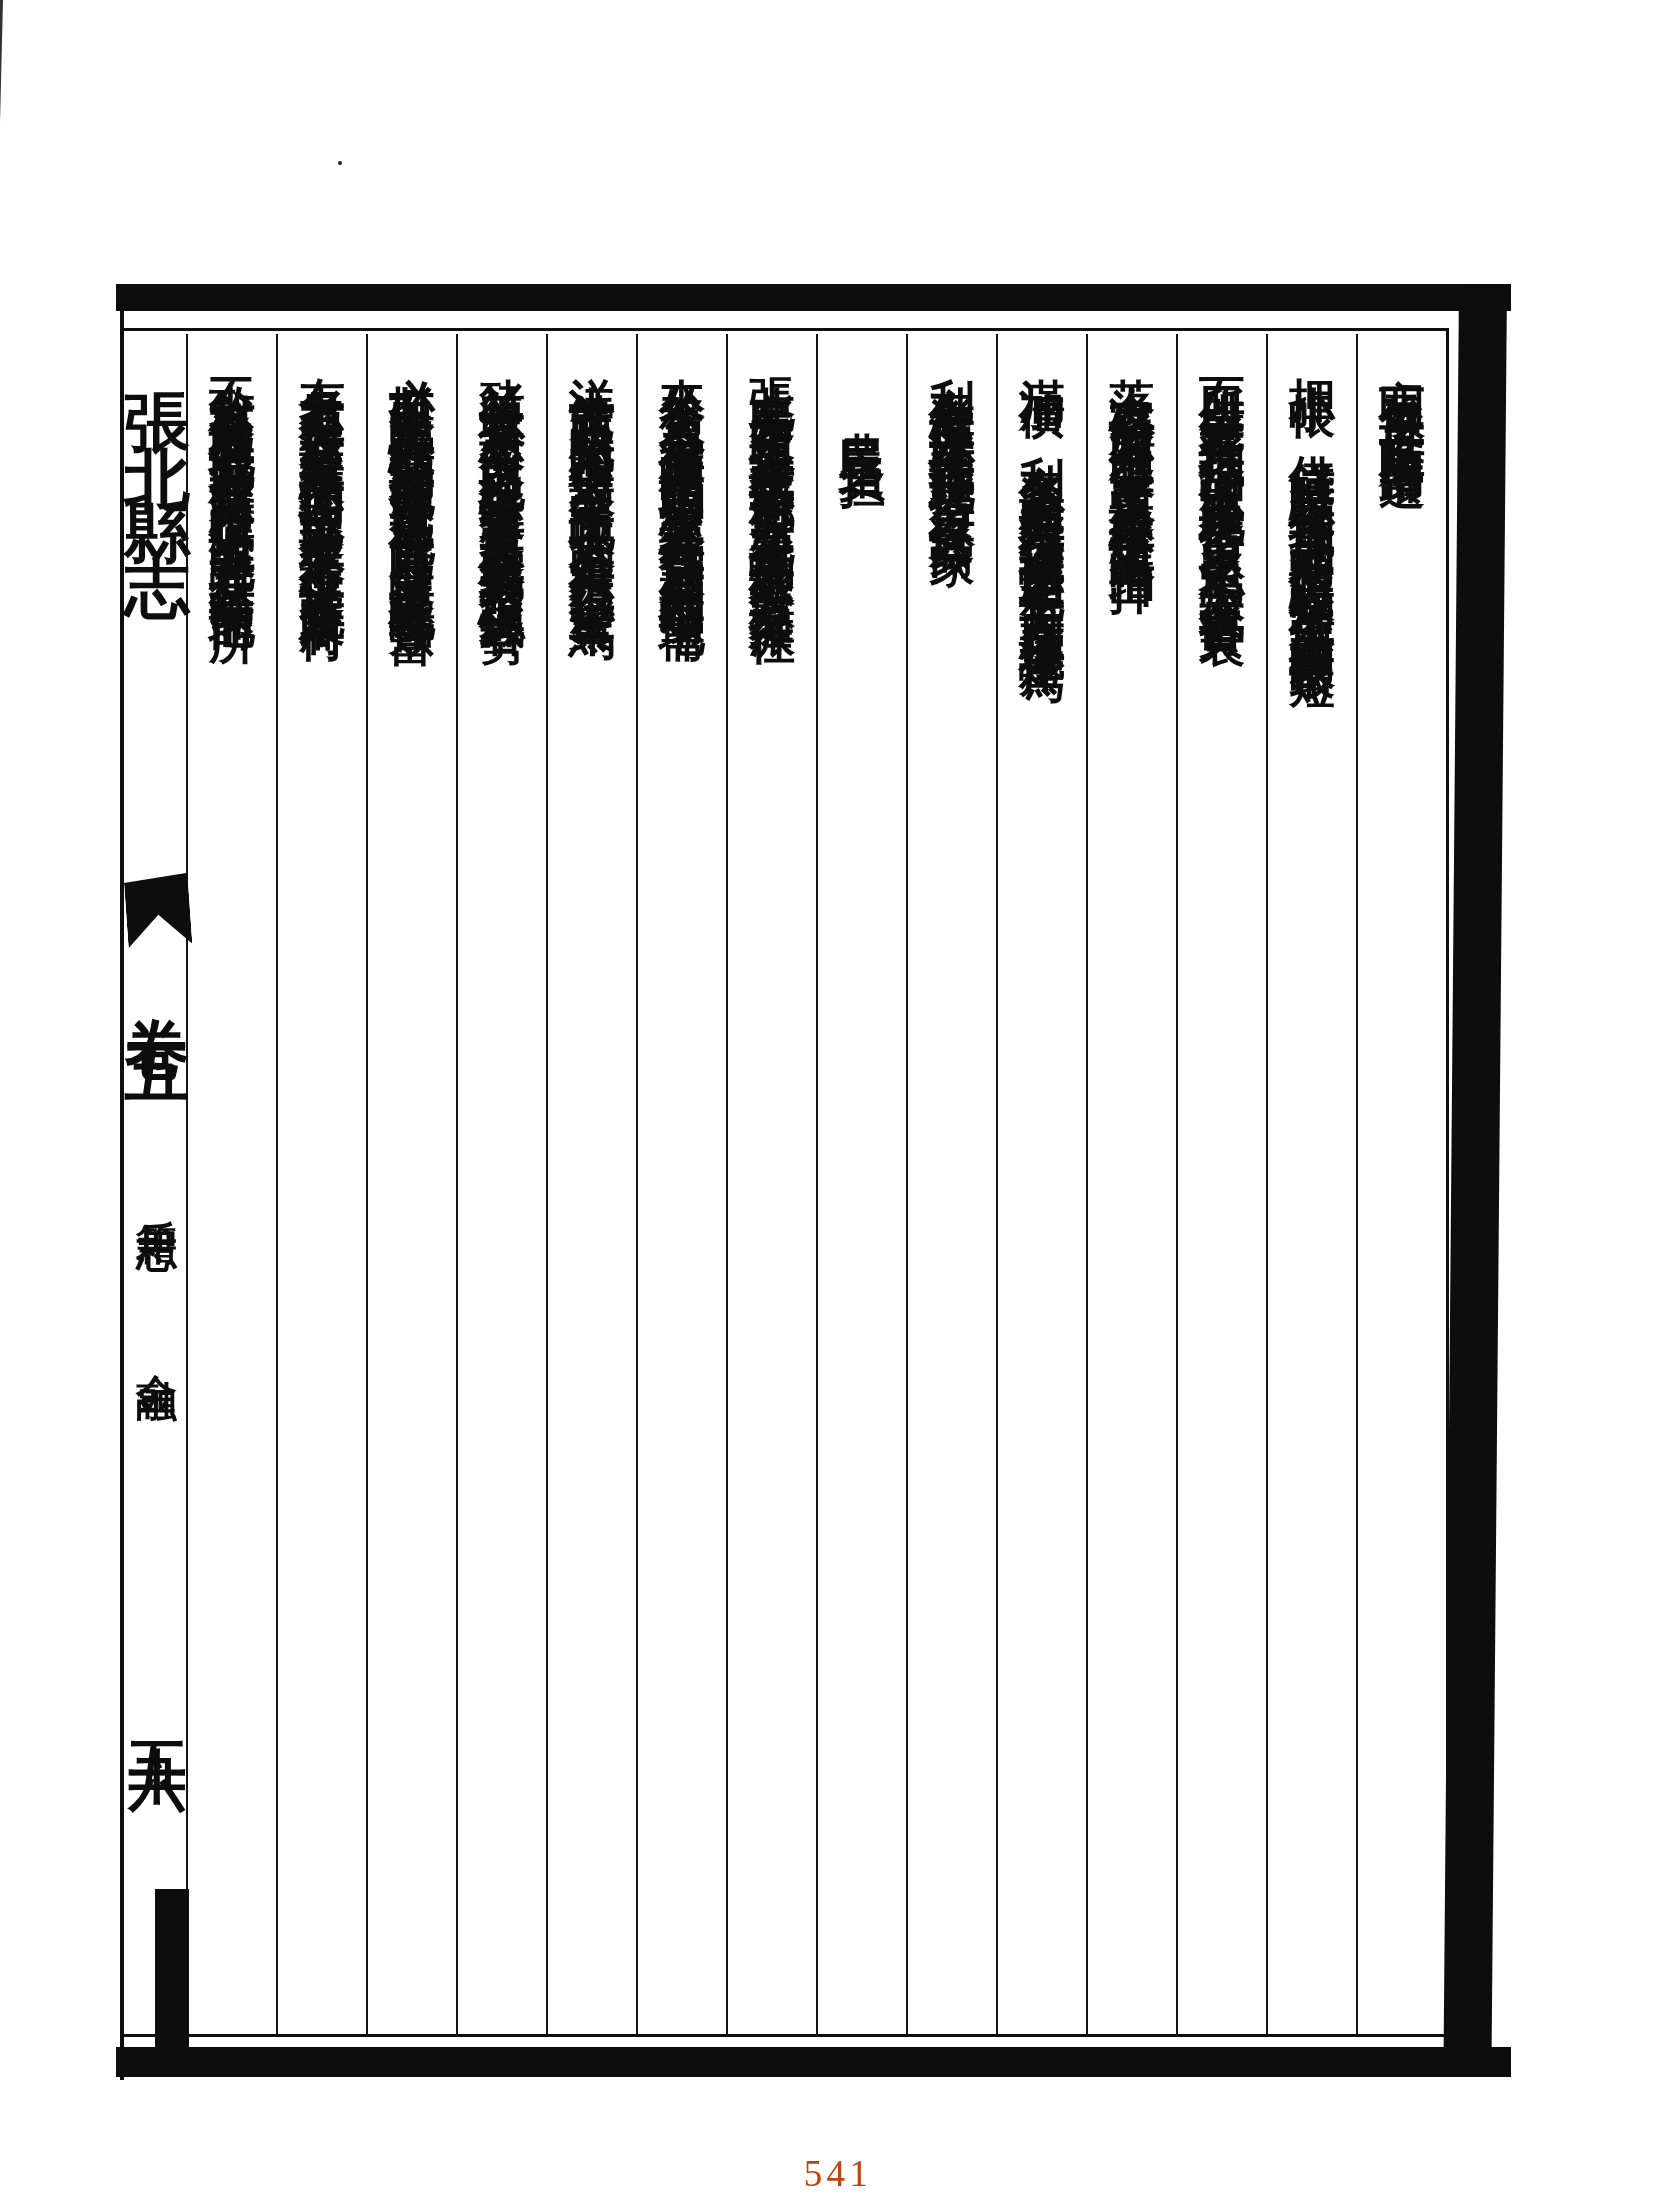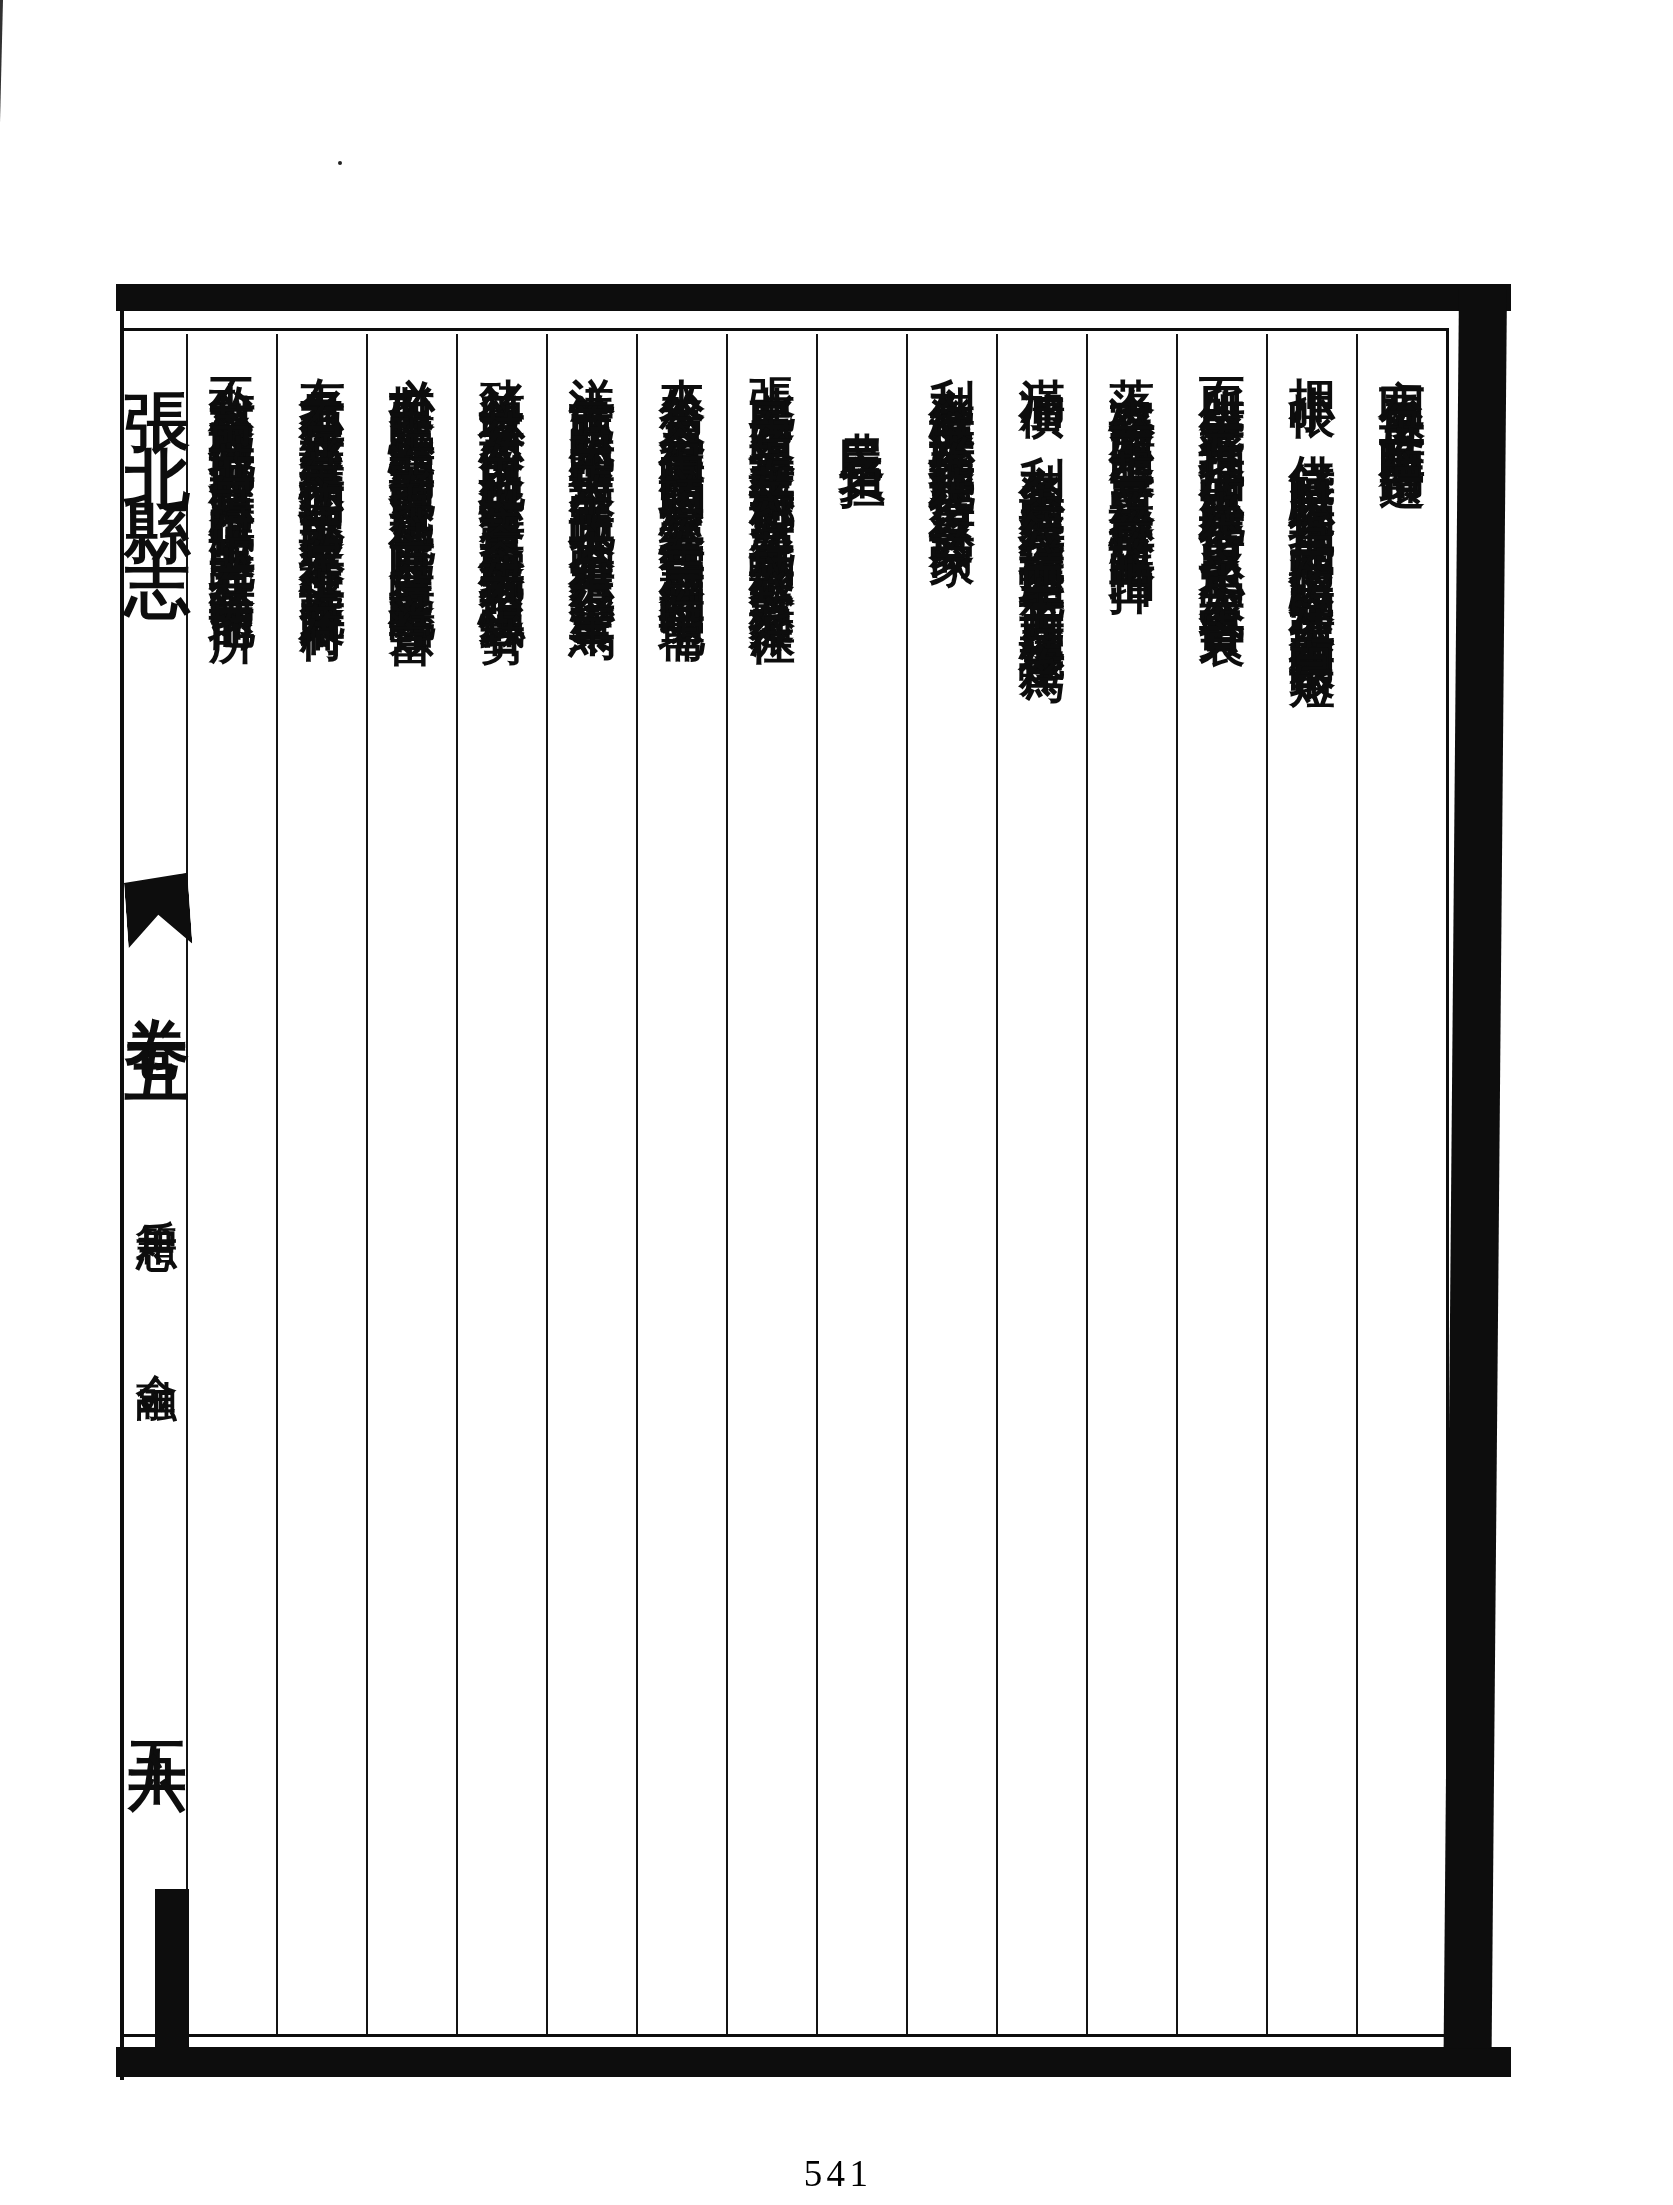--- a/index.html
+++ b/index.html
@@ -54,21 +54,21 @@
   .fishtail{
     position:absolute;left:126px;top:875px;width:64px;height:71px;
     background:#0d0d0d;
     clip-path:polygon(0 8%,100% 0,100% 100%,50% 56%,0 100%);
     transform:rotate(-4deg);
   }
   .margin-black-bar{left:155px;top:1889px;width:34px;height:159px;}
 
   .page-number{
     position:absolute;left:750px;top:2152px;width:176px;
-    text-align:center;font-size:37px;letter-spacing:4.4px;color:#000000;
+    text-align:center;font-size:37px;letter-spacing:4.4px;color:#c2410c;
     font-family:"Liberation Serif","DejaVu Serif",serif;
   }
   .dot-artifact{position:absolute;left:338px;top:161px;width:4px;height:4px;background:#222;border-radius:50%;}
 </style>
 </head>
 <body>
 
 <div class="page">
 
   <div class="bar frame-top-band"></div>

